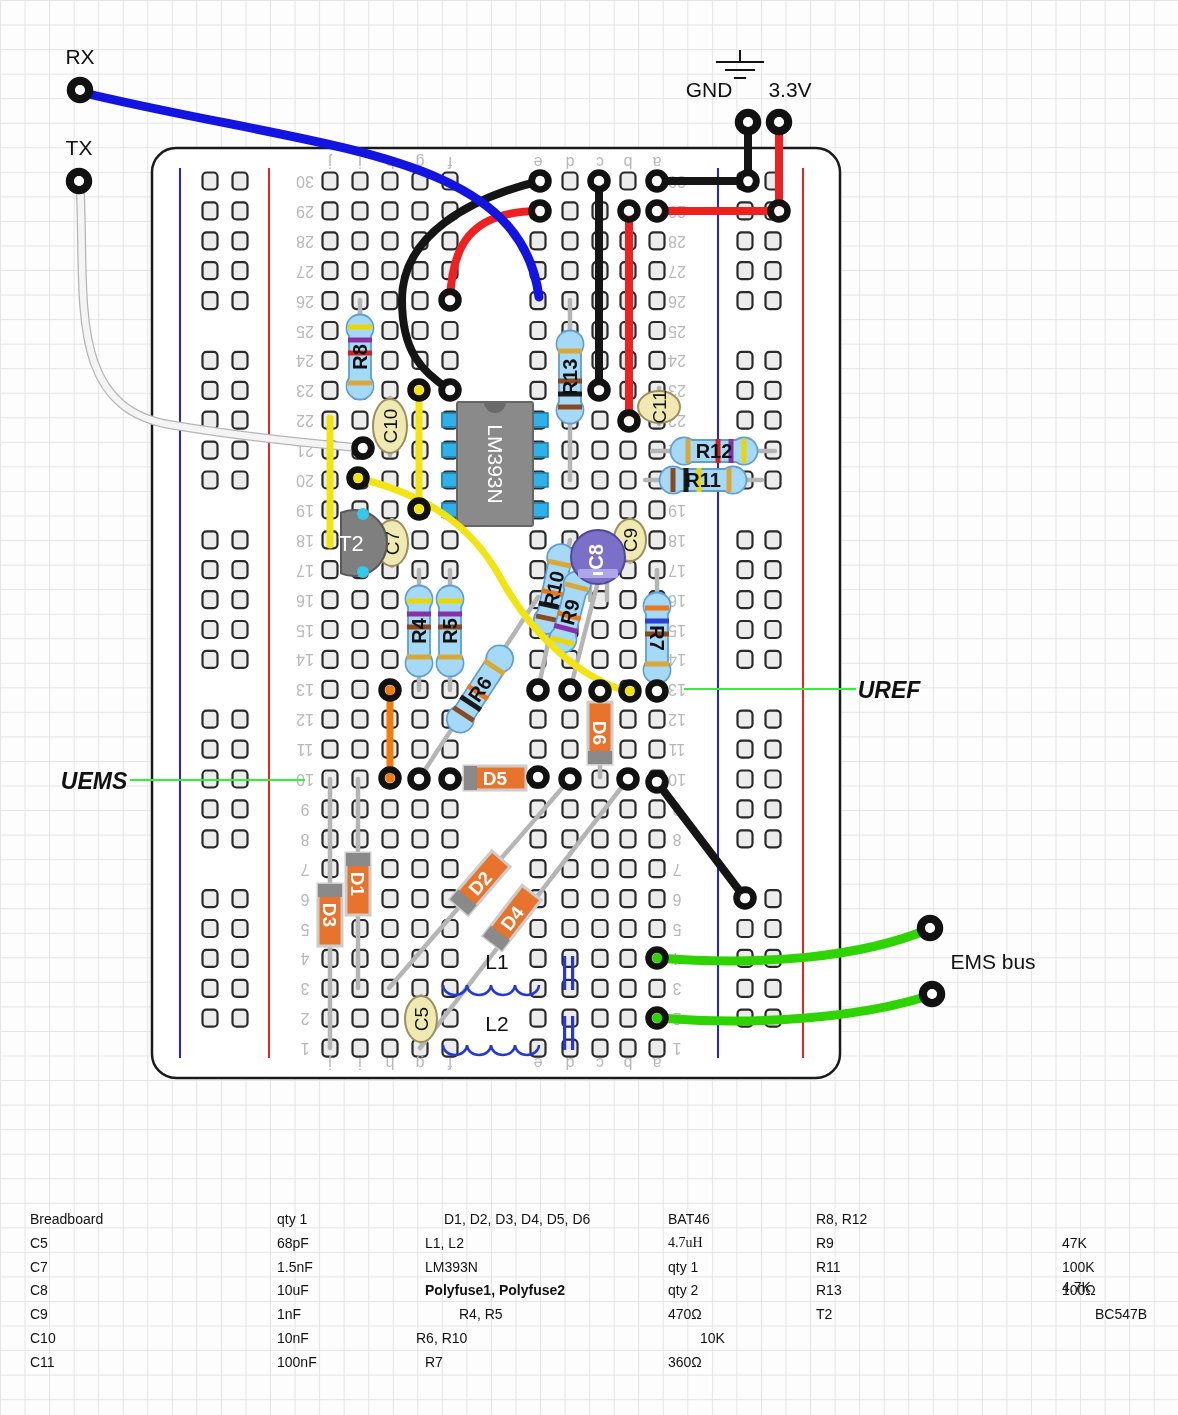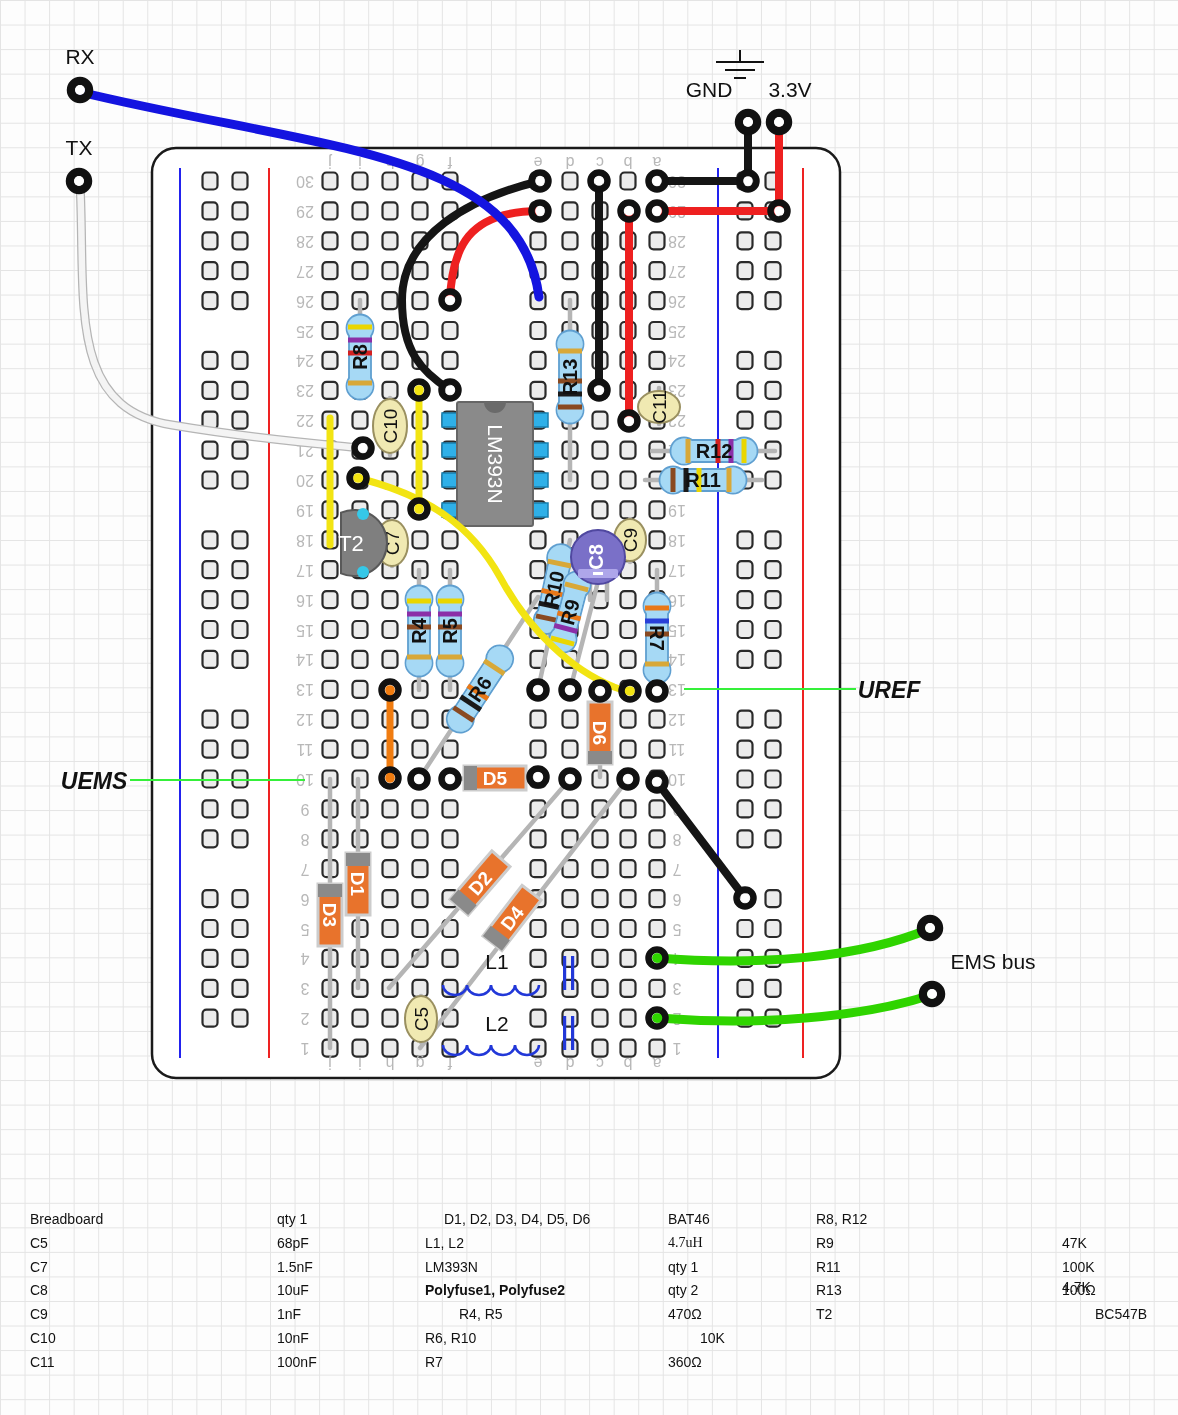--- a/index.html
+++ b/index.html
@@ -897,21 +897,21 @@
       <div class="pl-cell" style="left: 425px; top: 1212px; margin-left: 19px;">D1, D2, D3, D4, D5, D6</div>
       <div class="pl-cell" style="left: 668px; top: 1212px;">BAT46</div>
       <div class="pl-cell" style="left: 425px; top: 1235.8px;">L1, L2</div>
       <div class="pl-cell" style="left: 668px; top: 1235.8px; font-family: Liberation Serif, serif;">4.7uH</div>
       <div class="pl-cell" style="left: 425px; top: 1259.6px;">LM393N</div>
       <div class="pl-cell" style="left: 668px; top: 1259.6px;">qty 1</div>
       <div class="pl-cell" style="left: 425px; top: 1283.4px; font-weight: bold;">Polyfuse1, Polyfuse2</div>
       <div class="pl-cell" style="left: 668px; top: 1283.4px;">qty 2</div>
       <div class="pl-cell" style="left: 425px; top: 1307.2px; margin-left: 34px;">R4, R5</div>
       <div class="pl-cell" style="left: 668px; top: 1307.2px;">470Ω</div>
-      <div class="pl-cell" style="left: 425px; top: 1331px;">R6, R10</div>
+      <div class="pl-cell" style="left: 416px; top: 1331px;">R6, R10</div>
       <div class="pl-cell" style="left: 700px; top: 1331px; text-align: right;">10K</div>
       <div class="pl-cell" style="left: 425px; top: 1354.8px;">R7</div>
       <div class="pl-cell" style="left: 668px; top: 1354.8px;">360Ω</div>
       <div class="pl-cell" style="left: 816px; top: 1212px;">R8, R12</div>
       <div class="pl-cell" style="left: 1062px; top: 1268px; margin-top: 12px;">4.7K</div>
       <div class="pl-cell" style="left: 816px; top: 1235.8px;">R9</div>
       <div class="pl-cell" style="left: 1062px; top: 1235.8px;">47K</div>
       <div class="pl-cell" style="left: 816px; top: 1259.6px;">R11</div>
       <div class="pl-cell" style="left: 1062px; top: 1259.6px;">100K</div>
       <div class="pl-cell" style="left: 816px; top: 1283.4px;">R13</div>

